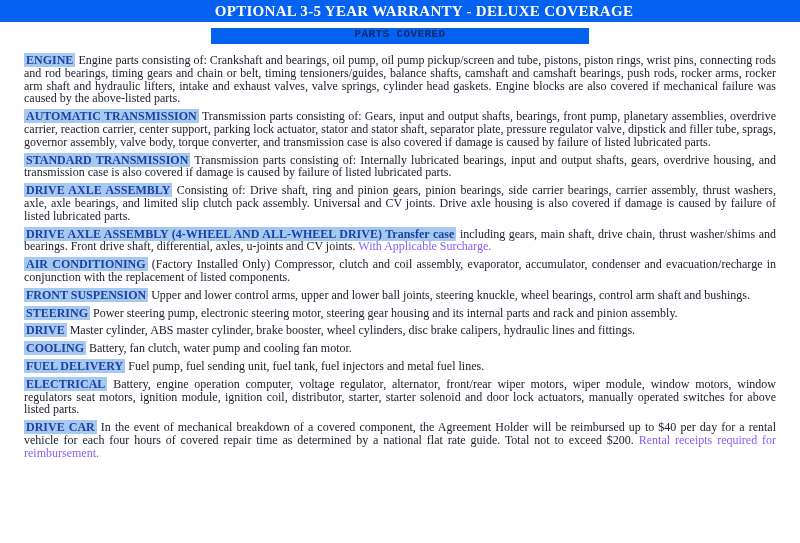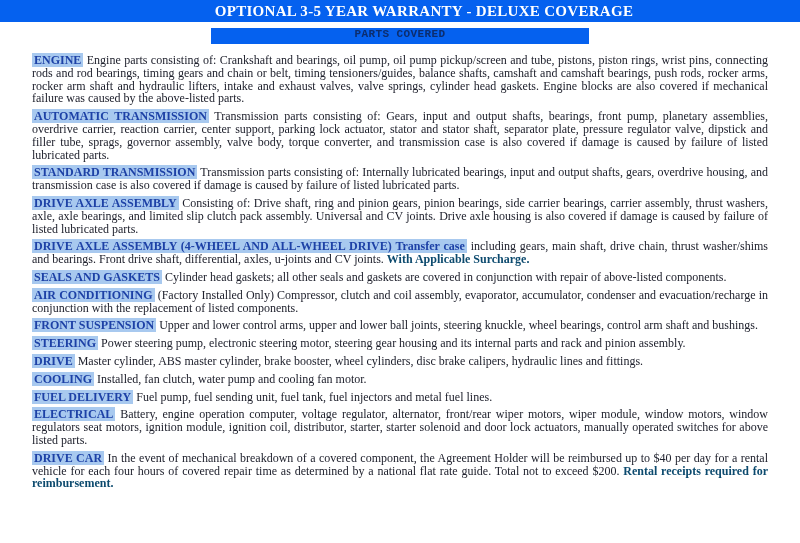--- a/index.html
+++ b/index.html
@@ -45,38 +45,38 @@
   }
   .subheader-bar .subheader-text {
     color: #0c2d6e;
     font-weight: bold;
     font-size: 11px;
     letter-spacing: 0.4px;
     white-space: nowrap;
   }
   .content {
     margin-top: 10px;
-    padding: 0 32px;
+    padding: 0 24px;
   }
   p.sec {
     margin: 0 0 5px 0;
     font-size: 12px;
     line-height: 12.8px;
     text-align: justify;
     color: #20222e;
   }
   p.sec .hl {
     font-weight: bold;
     color: #1d41a6;
     background: #a8c9ef;
     padding: 0 2px;
   }
   p.sec .b {
-    font-weight: bold;
-    color: #0c4a6e;
+    font-weight: normal;
+    color: #8b5cf6;
   }
 </style>
 </head>
 <body>
 
 <div class="title-bar">
   <span class="title-text">OPTIONAL 3-5 YEAR WARRANTY - DELUXE COVERAGE</span>
 </div>
 
 <div class="subheader-wrap">
@@ -90,31 +90,30 @@
   <p class="sec"><span class="hl">ENGINE</span> <span>Engine parts consisting of: Crankshaft and bearings, oil pump, oil pump pickup/screen and tube, pistons, piston rings, wrist pins, connecting rods and rod bearings, timing gears and chain or belt, timing tensioners/guides, balance shafts, camshaft and camshaft bearings, push rods, rocker arms, rocker arm shaft and hydraulic lifters, intake and exhaust valves, valve springs, cylinder head gaskets. Engine blocks are also covered if mechanical failure was caused by the above-listed parts.</span> <span class="b"></span></p>
 
   <p class="sec"><span class="hl">AUTOMATIC TRANSMISSION</span> <span>Transmission parts consisting of: Gears, input and output shafts, bearings, front pump, planetary assemblies, overdrive carrier, reaction carrier, center support, parking lock actuator, stator and stator shaft, separator plate, pressure regulator valve, dipstick and filler tube, sprags, governor assembly, valve body, torque converter, and transmission case is also covered if damage is caused by failure of listed lubricated parts.</span> <span class="b"></span></p>
 
   <p class="sec"><span class="hl">STANDARD TRANSMISSION</span> <span>Transmission parts consisting of: Internally lubricated bearings, input and output shafts, gears, overdrive housing, and transmission case is also covered if damage is caused by failure of listed lubricated parts.</span> <span class="b"></span></p>
 
   <p class="sec"><span class="hl">DRIVE AXLE ASSEMBLY</span> <span>Consisting of: Drive shaft, ring and pinion gears, pinion bearings, side carrier bearings, carrier assembly, thrust washers, axle, axle bearings, and limited slip clutch pack assembly. Universal and CV joints. Drive axle housing is also covered if damage is caused by failure of listed lubricated parts.</span> <span class="b"></span></p>
 
   <p class="sec"><span class="hl">DRIVE AXLE ASSEMBLY (4-WHEEL AND ALL-WHEEL DRIVE) Transfer case</span> <span>including gears, main shaft, drive chain, thrust washer/shims and bearings. Front drive shaft, differential, axles, u-joints and CV joints.</span> <span class="b">With Applicable Surcharge.</span></p>
 
-  <p class="sec"><span class="hl">SEALS AND GASKETS</span> <span>Cylinder head gaskets; all other seals and gaskets are covered in conjunction with repair of above-listed components.</span> <span class="b"></span></p>
 
   <p class="sec"><span class="hl">AIR CONDITIONING</span> <span>(Factory Installed Only) Compressor, clutch and coil assembly, evaporator, accumulator, condenser and evacuation/recharge in conjunction with the replacement of listed components.</span> <span class="b"></span></p>
 
   <p class="sec"><span class="hl">FRONT SUSPENSION</span> <span>Upper and lower control arms, upper and lower ball joints, steering knuckle, wheel bearings, control arm shaft and bushings.</span> <span class="b"></span></p>
 
   <p class="sec"><span class="hl">STEERING</span> <span>Power steering pump, electronic steering motor, steering gear housing and its internal parts and rack and pinion assembly.</span> <span class="b"></span></p>
 
   <p class="sec"><span class="hl">DRIVE</span> <span>Master cylinder, ABS master cylinder, brake booster, wheel cylinders, disc brake calipers, hydraulic lines and fittings.</span> <span class="b"></span></p>
 
-  <p class="sec"><span class="hl">COOLING</span> <span>Installed, fan clutch, water pump and cooling fan motor.</span> <span class="b"></span></p>
+  <p class="sec"><span class="hl">COOLING</span> <span>Battery, fan clutch, water pump and cooling fan motor.</span> <span class="b"></span></p>
 
   <p class="sec"><span class="hl">FUEL DELIVERY</span> <span>Fuel pump, fuel sending unit, fuel tank, fuel injectors and metal fuel lines.</span> <span class="b"></span></p>
 
   <p class="sec"><span class="hl">ELECTRICAL</span> <span>Battery, engine operation computer, voltage regulator, alternator, front/rear wiper motors, wiper module, window motors, window regulators seat motors, ignition module, ignition coil, distributor, starter, starter solenoid and door lock actuators, manually operated switches for above listed parts.</span> <span class="b"></span></p>
 
 
   <p class="sec"><span class="hl">DRIVE CAR</span> <span>In the event of mechanical breakdown of a covered component, the Agreement Holder will be reimbursed up to $40 per day for a rental vehicle for each four hours of covered repair time as determined by a national flat rate guide. Total not to exceed $200.</span> <span class="b">Rental receipts required for reimbursement.</span></p>
 
 </div>
 

